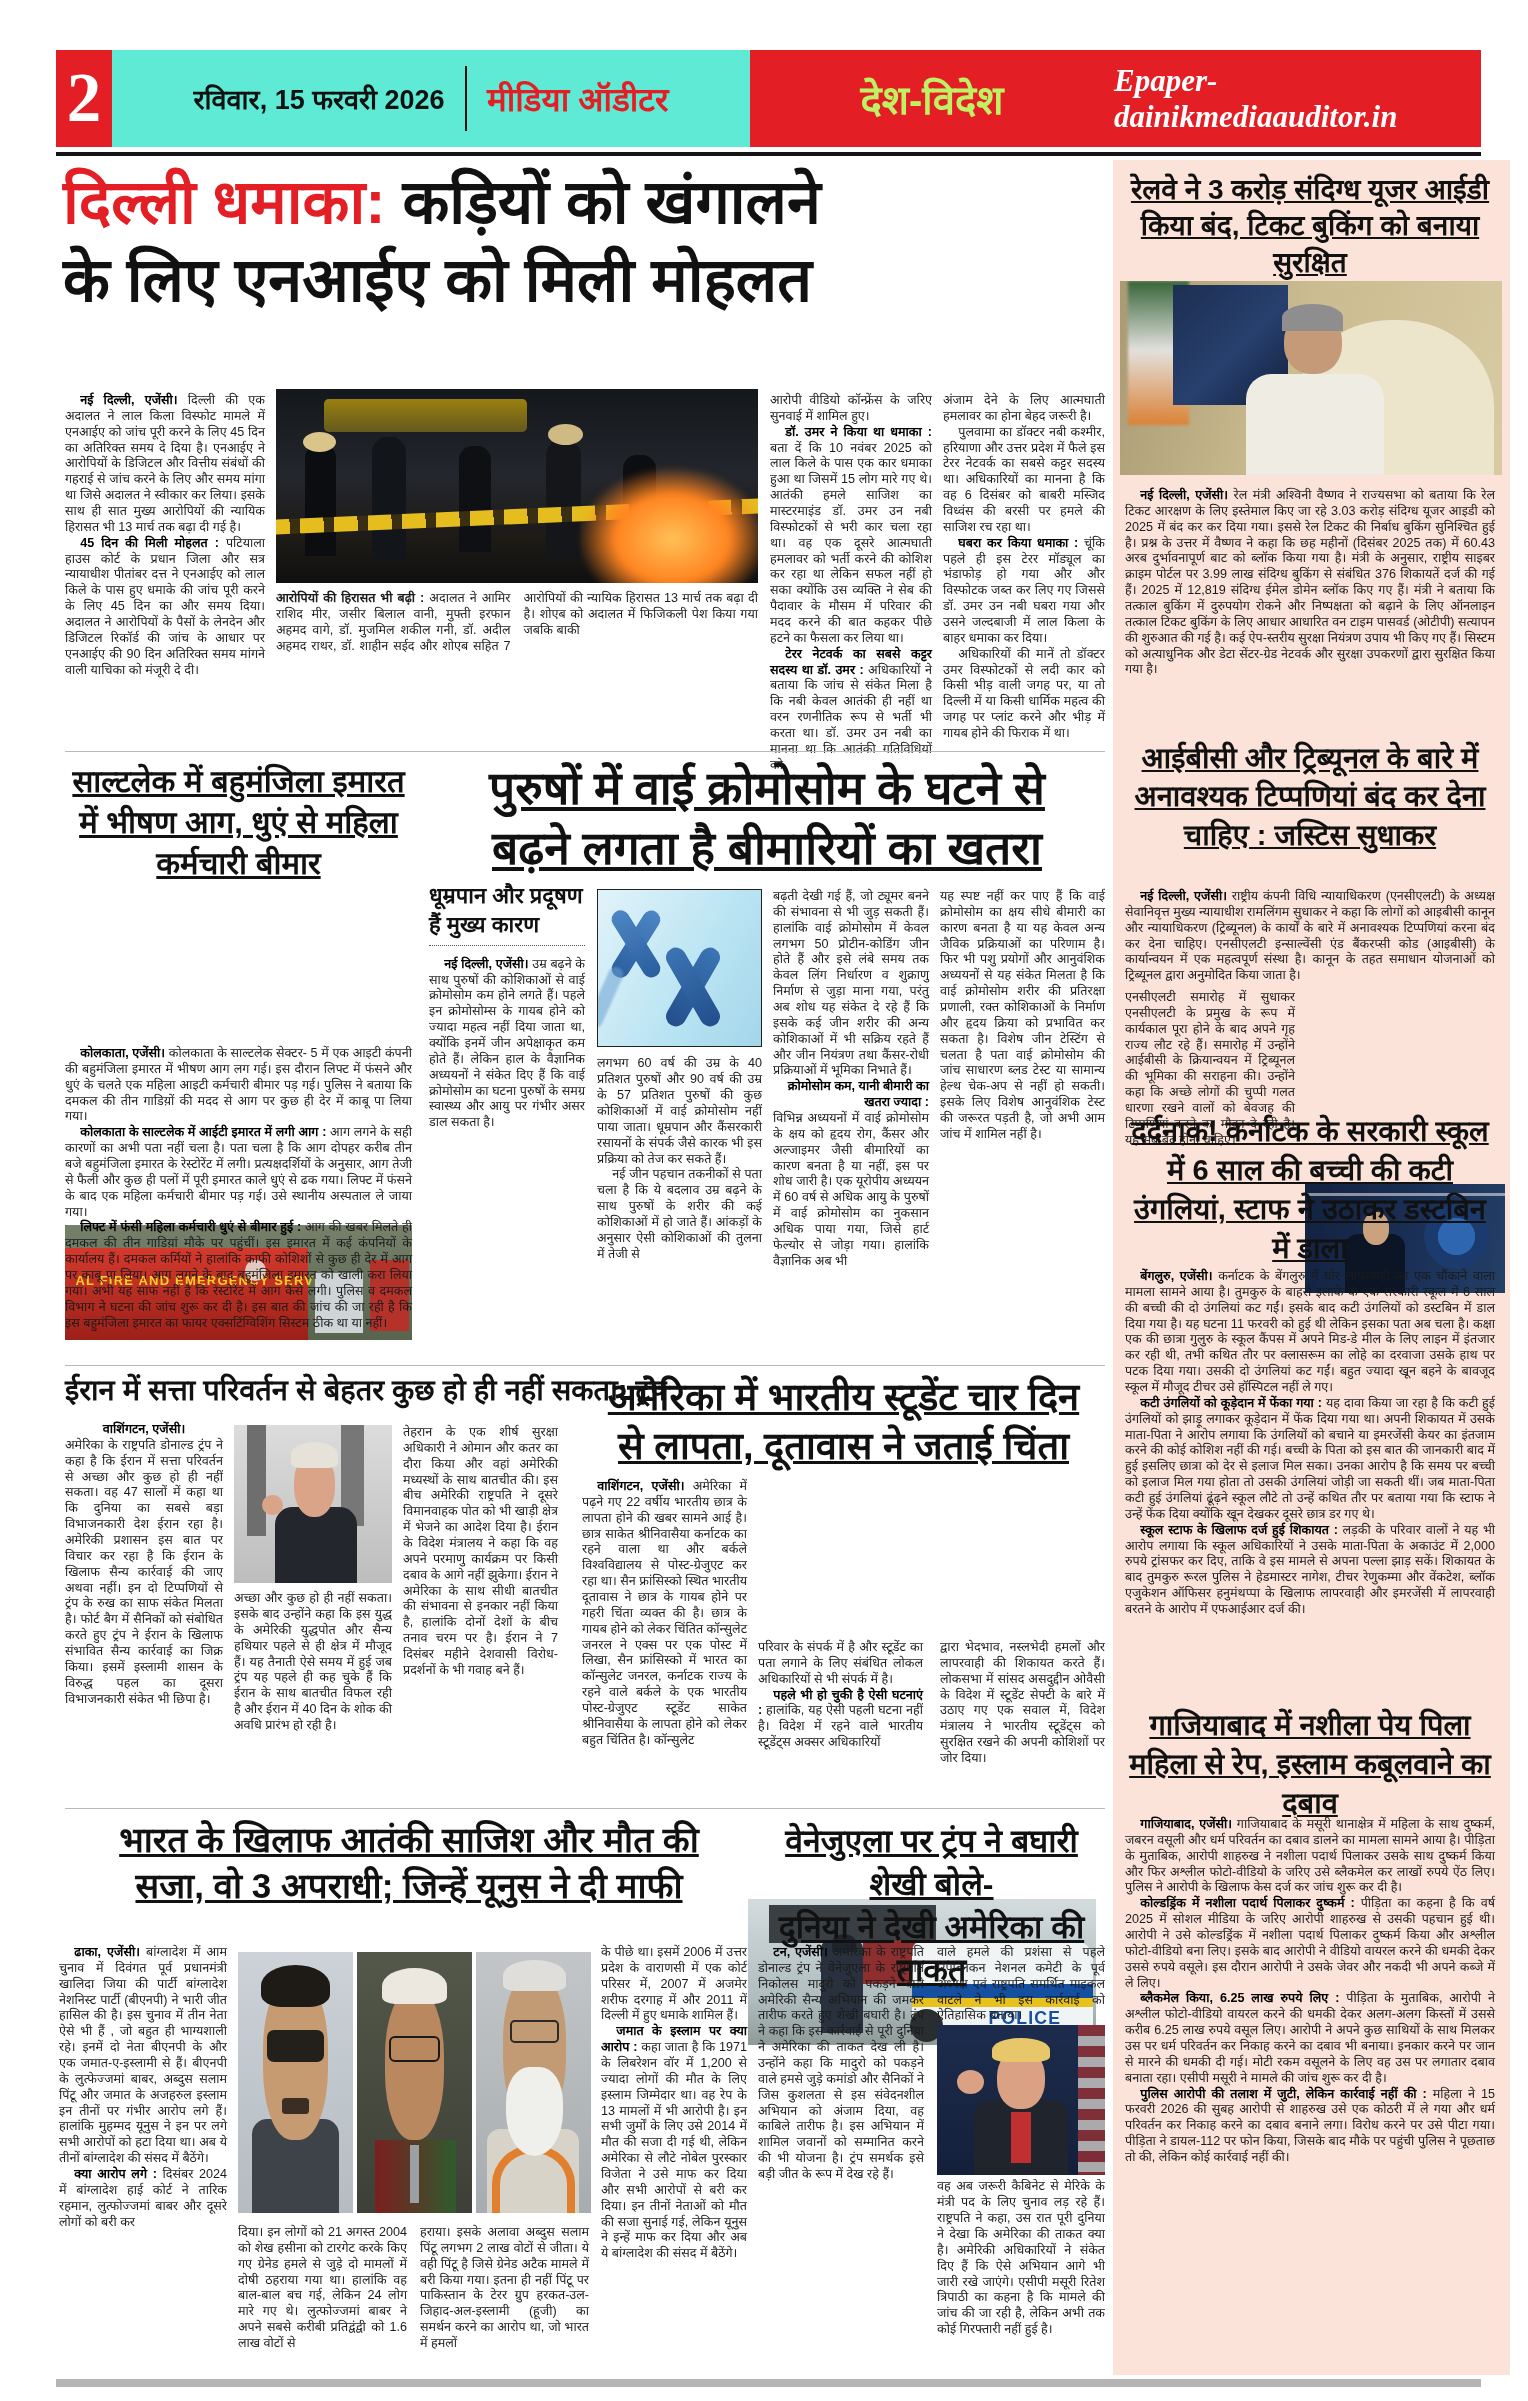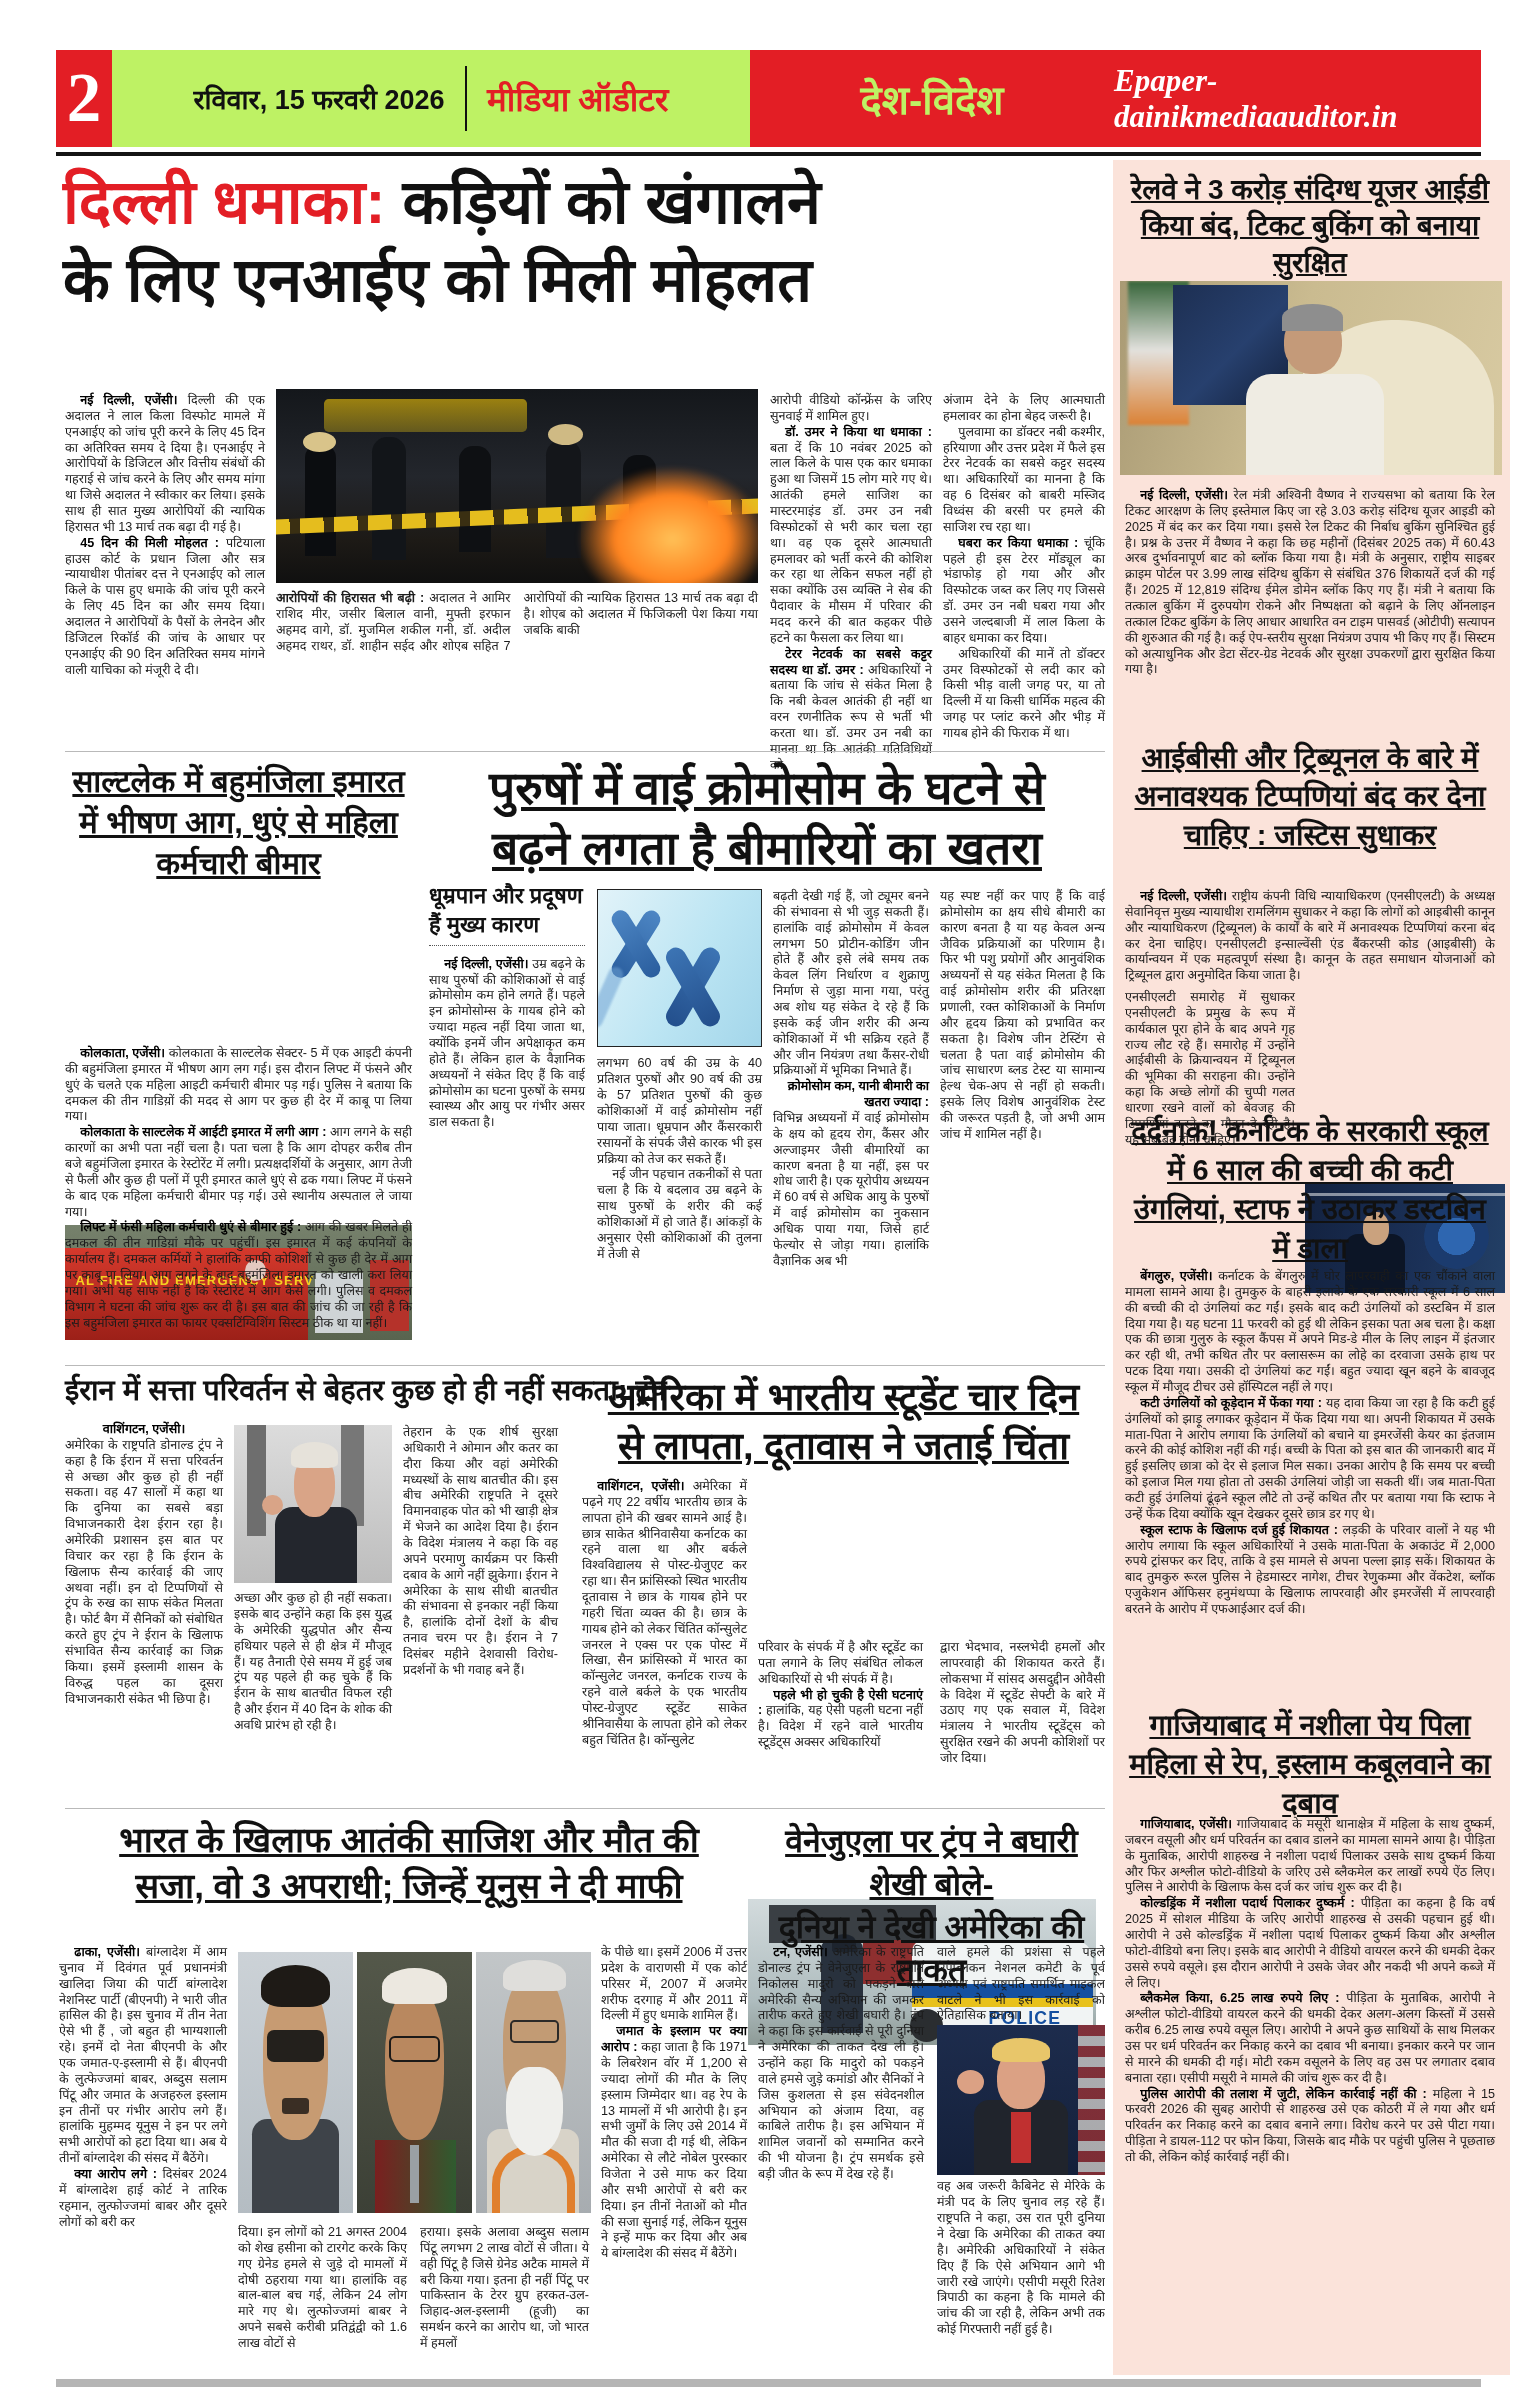--- a/index.html
+++ b/index.html
@@ -2,21 +2,21 @@
 <html style="font-size:9.4px"><head>
 <meta charset="utf-8">
 <style>
   html,body{margin:0;padding:0;background:#e9e9e9;}
   #page{position:relative;width:1528px;height:2401px;background:#ffffff;margin:0 auto;
         font-family:"Liberation Sans","DejaVu Sans",sans-serif;color:#1c1c1c;overflow:hidden;}
   .abs{position:absolute;}
   
   .masthead{position:absolute;left:56px;top:50px;width:1425px;height:97px;background:#e31e25;display:flex;align-items:stretch;}
   .pagenum{width:56px;display:flex;align-items:center;justify-content:center;color:#fff;font-size:69px;font-weight:bold;font-family:"Liberation Serif","DejaVu Serif",serif;}
-  .datebox{background:#bef264;width:638px;display:flex;align-items:center;justify-content:center;gap:20px;}
+  .datebox{background:#5eead4;width:638px;display:flex;align-items:center;justify-content:center;gap:20px;}
   .datebox .date{font-size:27px;font-weight:bold;color:#111;}
   .datebox .vrule{width:2.4px;height:65px;background:#111;}
   .datebox .brand{font-size:33px;font-weight:bold;color:#e31e25;}
   .section-name{flex:0 0 364px;display:flex;align-items:center;justify-content:center;color:#bef264;font-size:40px;font-weight:bold;}
   .epaper{flex:1;display:flex;align-items:center;justify-content:flex-start;color:#fff;font-size:31px;font-style:italic;font-family:"Liberation Serif","DejaVu Serif",serif;font-weight:bold;}
   .blackrule{position:absolute;left:56px;top:152px;width:1425px;height:4.1px;background:#141414;}
   .graybar{position:absolute;left:56px;top:2379px;width:1425px;height:8.2px;background:#b5b5b5;}
   
   .pinkrail{position:absolute;left:1113px;top:160px;width:397px;height:2215px;background:#fbe3da;}
   .hairline{position:absolute;background:#b9b9b9;}

